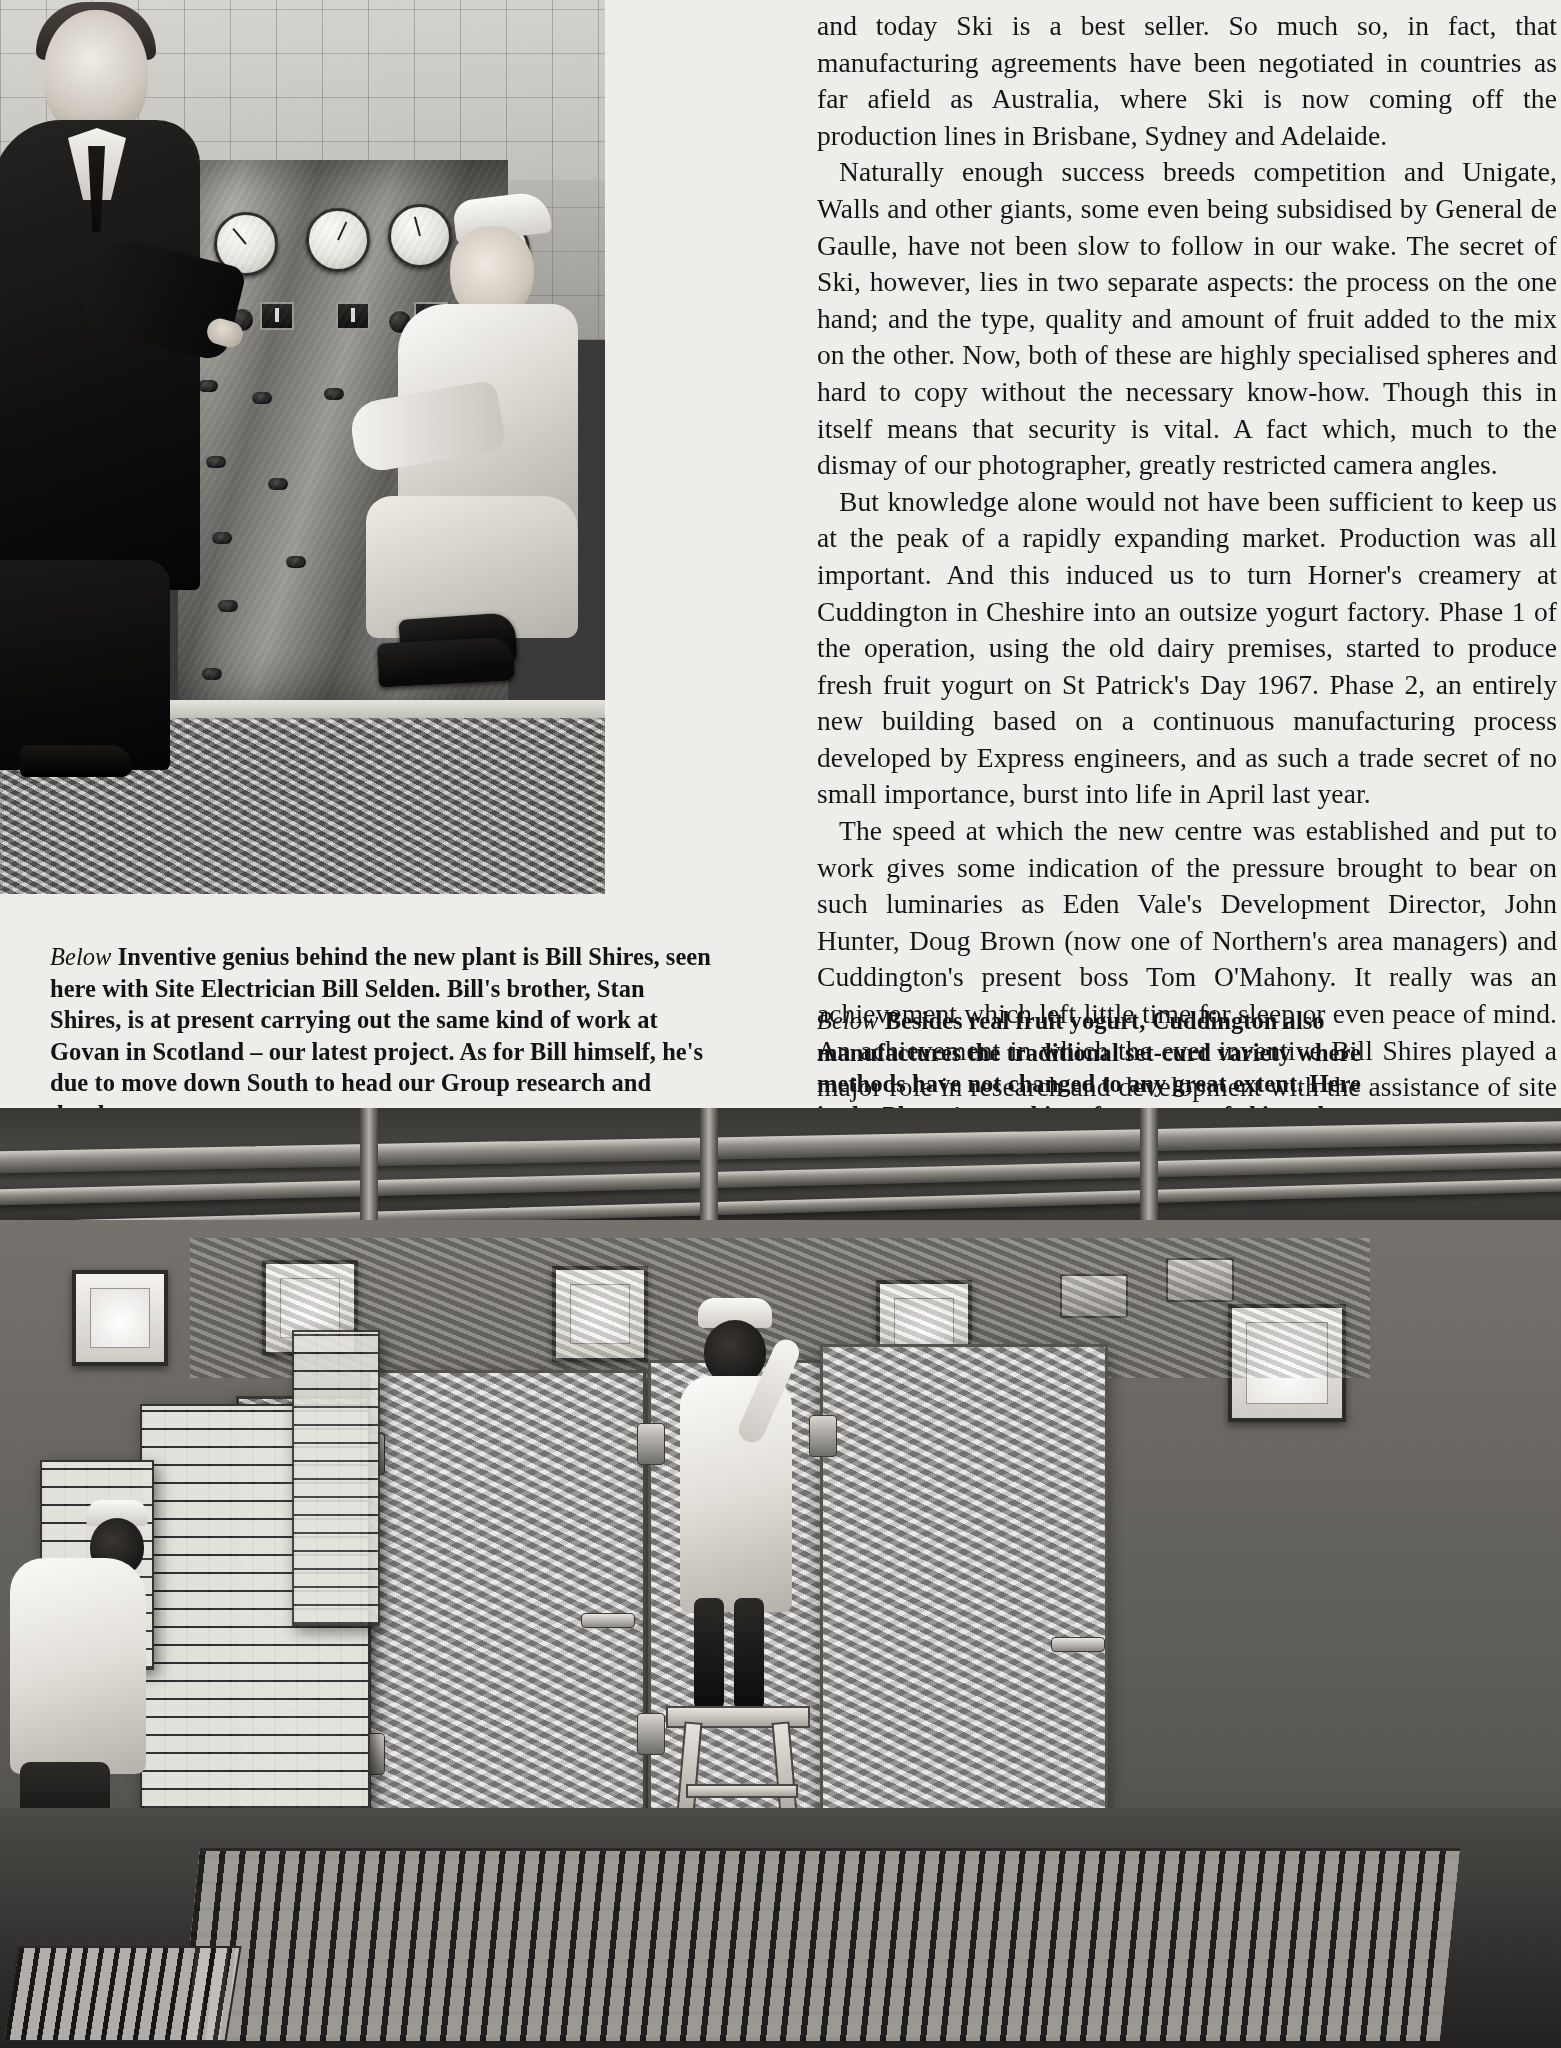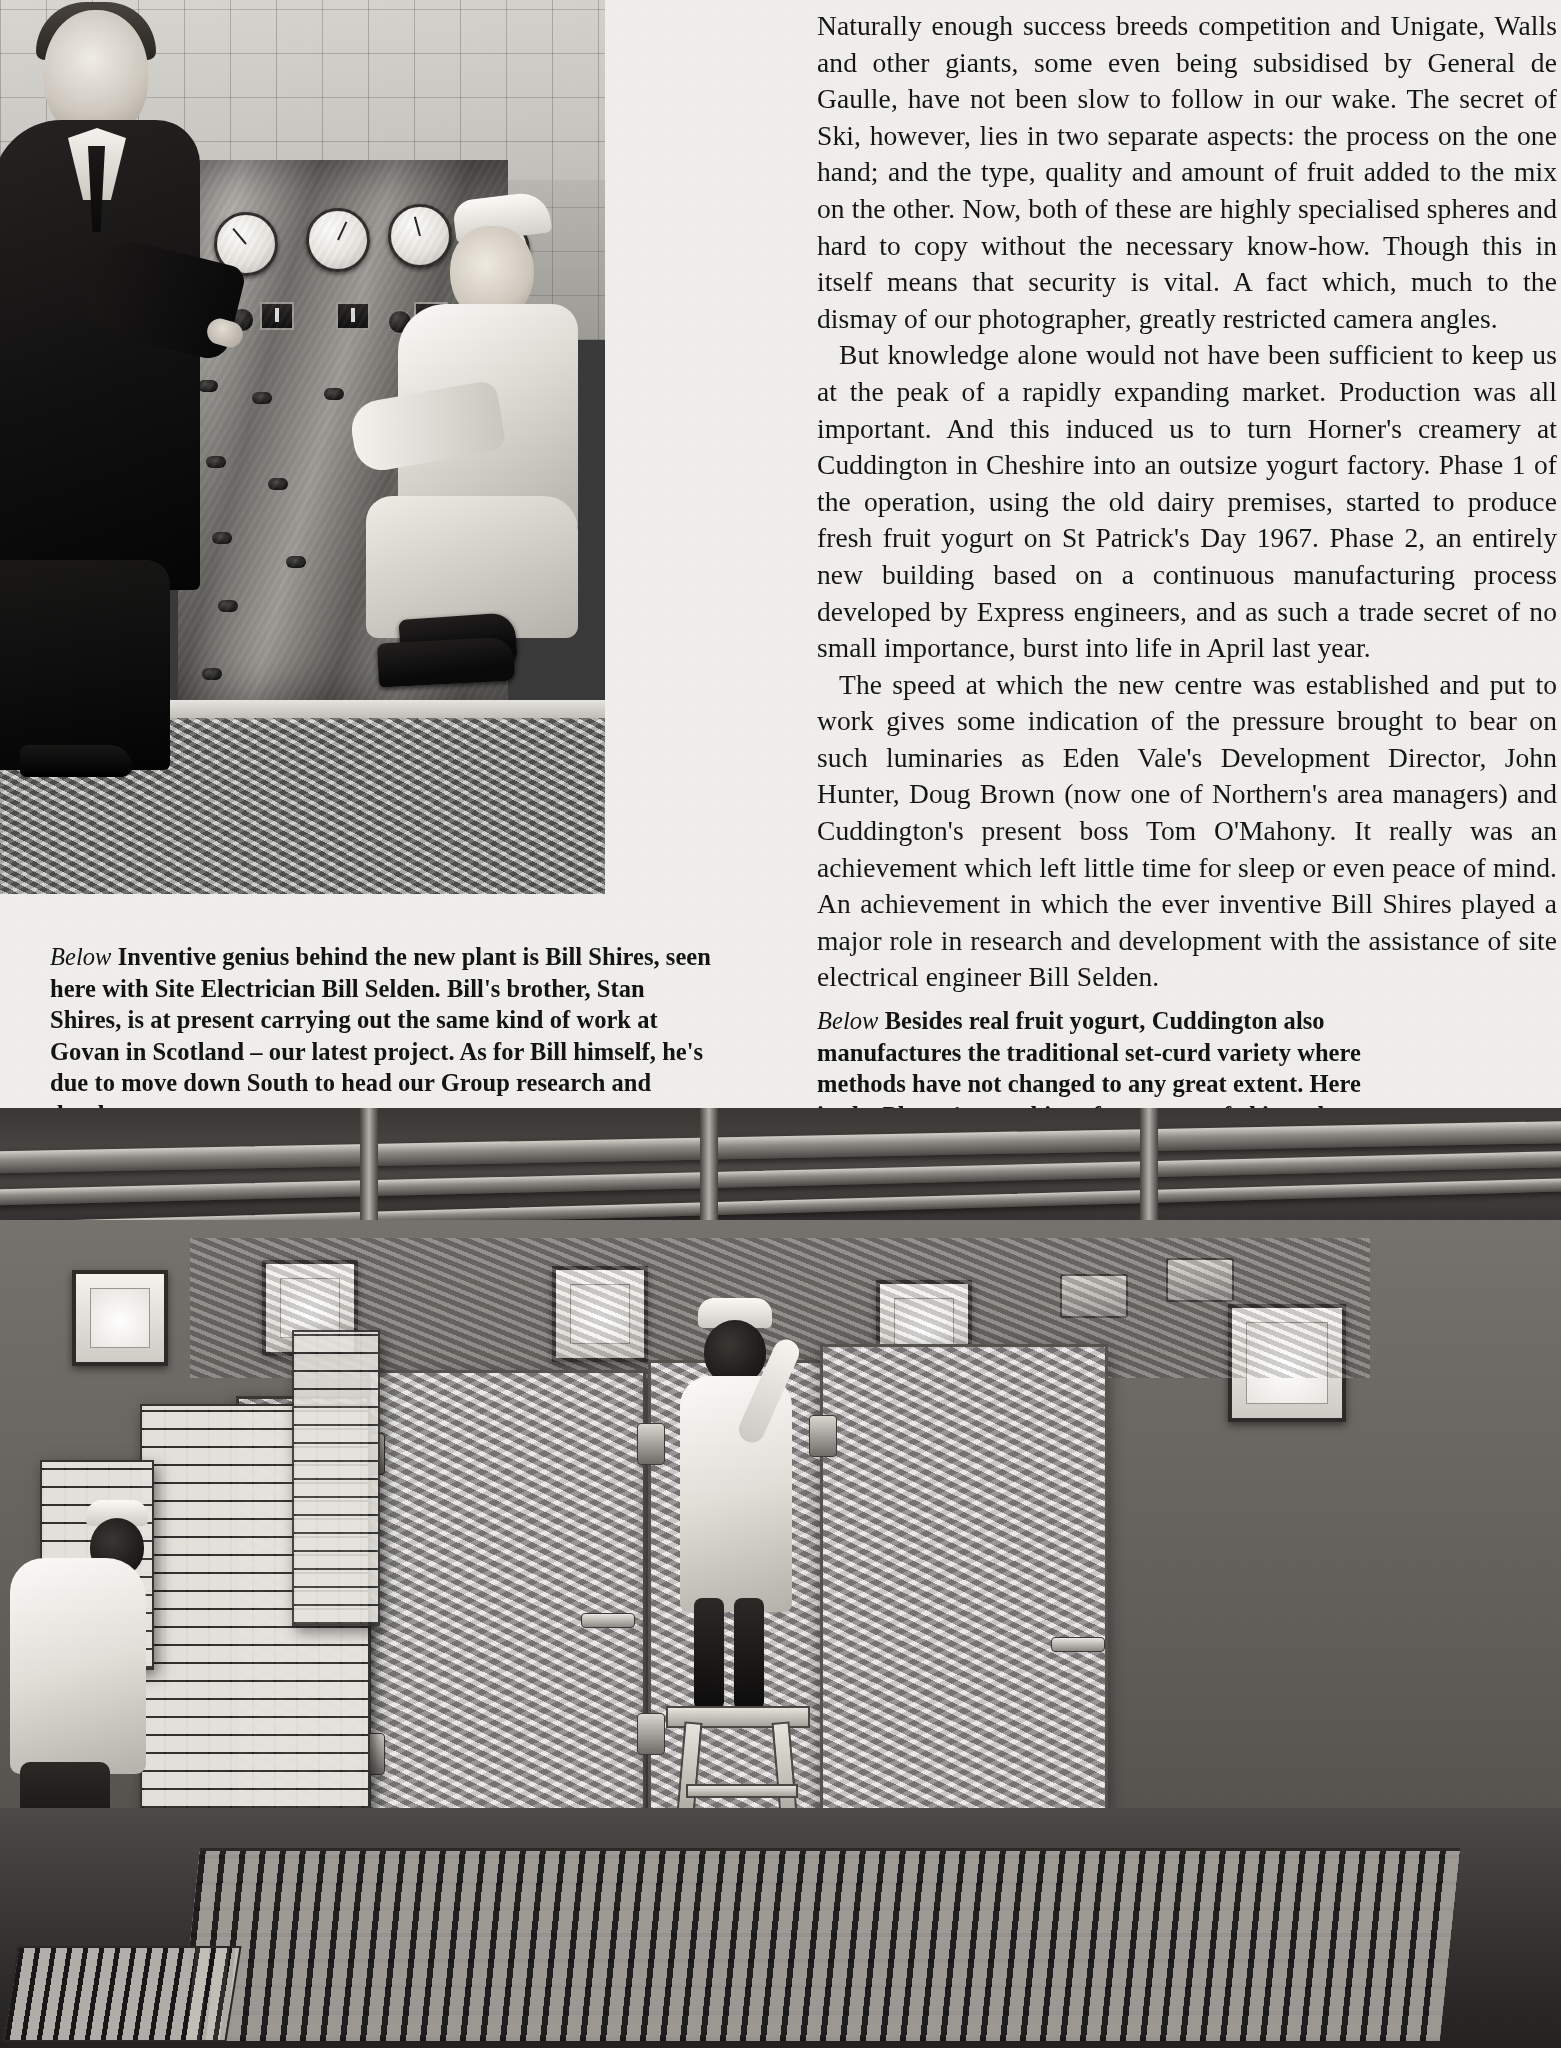--- a/index.html
+++ b/index.html
@@ -434,20 +434,21 @@
         <div class="mr-arm"></div>
         <div class="mr-legs"></div>
         <div class="mr-boot b1"></div>
         <div class="mr-boot b2"></div>
       </div>
     </div>
     <div class="halftone"></div>
   </div>
 
   <div class="col-right">
+    <p>and today Ski is a best seller. So much so, in fact, that manufacturing agreements have been negotiated in countries as far afield as Australia, where Ski is now coming off the production lines in Brisbane, Sydney and Adelaide.</p>
     <p>Naturally enough success breeds competition and Unigate, Walls and other giants, some even being subsidised by General de Gaulle, have not been slow to follow in our wake. The secret of Ski, however, lies in two separate aspects: the process on the one hand; and the type, quality and amount of fruit added to the mix on the other. Now, both of these are highly specialised spheres and hard to copy without the necessary know-how. Though this in itself means that security is vital. A fact which, much to the dismay of our photographer, greatly restricted camera angles.</p>
     <p>But knowledge alone would not have been sufficient to keep us at the peak of a rapidly expanding market. Production was all important. And this induced us to turn Horner's creamery at Cuddington in Cheshire into an outsize yogurt factory. Phase 1 of the operation, using the old dairy premises, started to produce fresh fruit yogurt on St Patrick's Day 1967. Phase 2, an entirely new building based on a continuous manufacturing process developed by Express engineers, and as such a trade secret of no small importance, burst into life in April last year.</p>
     <p>The speed at which the new centre was established and put to work gives some indication of the pressure brought to bear on such luminaries as Eden Vale's Development Director, John Hunter, Doug Brown (now one of Northern's area managers) and Cuddington's present boss Tom O'Mahony. It really was an achievement which left little time for sleep or even peace of mind. An achievement in which the ever inventive Bill Shires played a major role in research and development with the assistance of site electrical engineer Bill Selden.</p>
   </div>
 
   <div class="caption caption-left">
     <span class="lead">Below</span><span> Inventive genius behind the new plant is Bill Shires, seen here with Site Electrician Bill Selden. Bill's brother, Stan Shires, is at present carrying out the same kind of work at Govan in Scotland – our latest project. As for Bill himself, he's due to move down South to head our Group research and development team</span>
   </div>
 
   <div class="caption caption-right">

